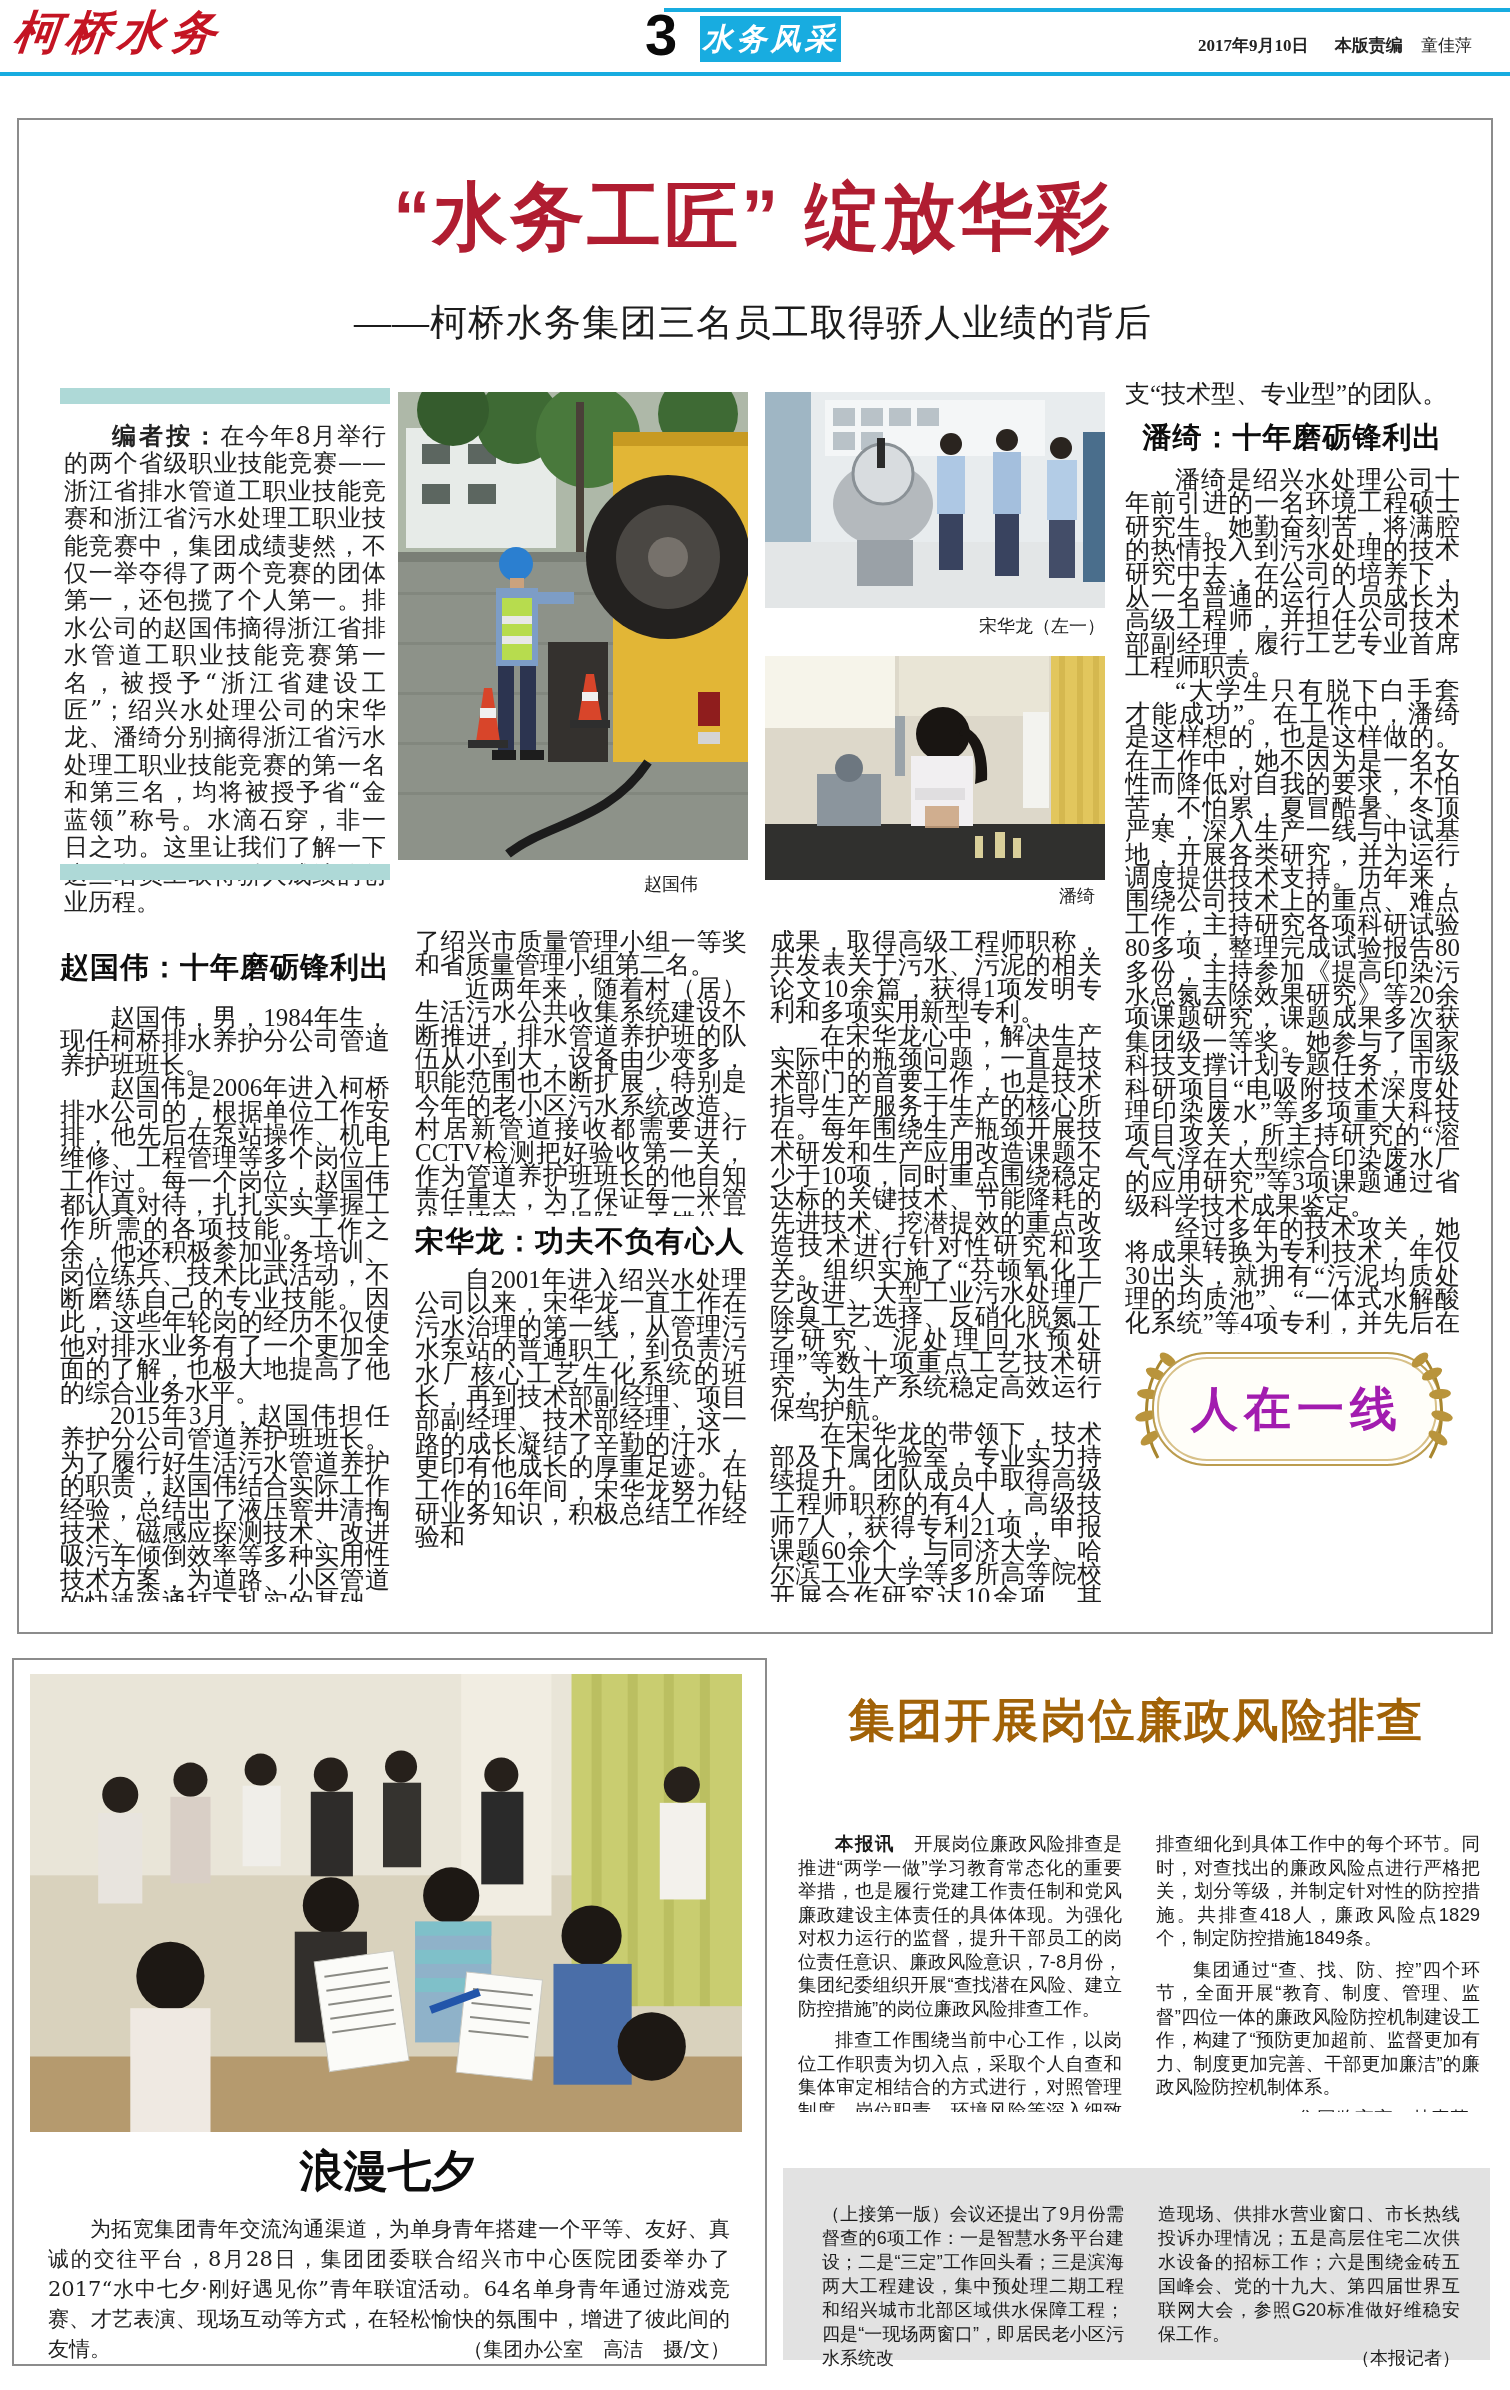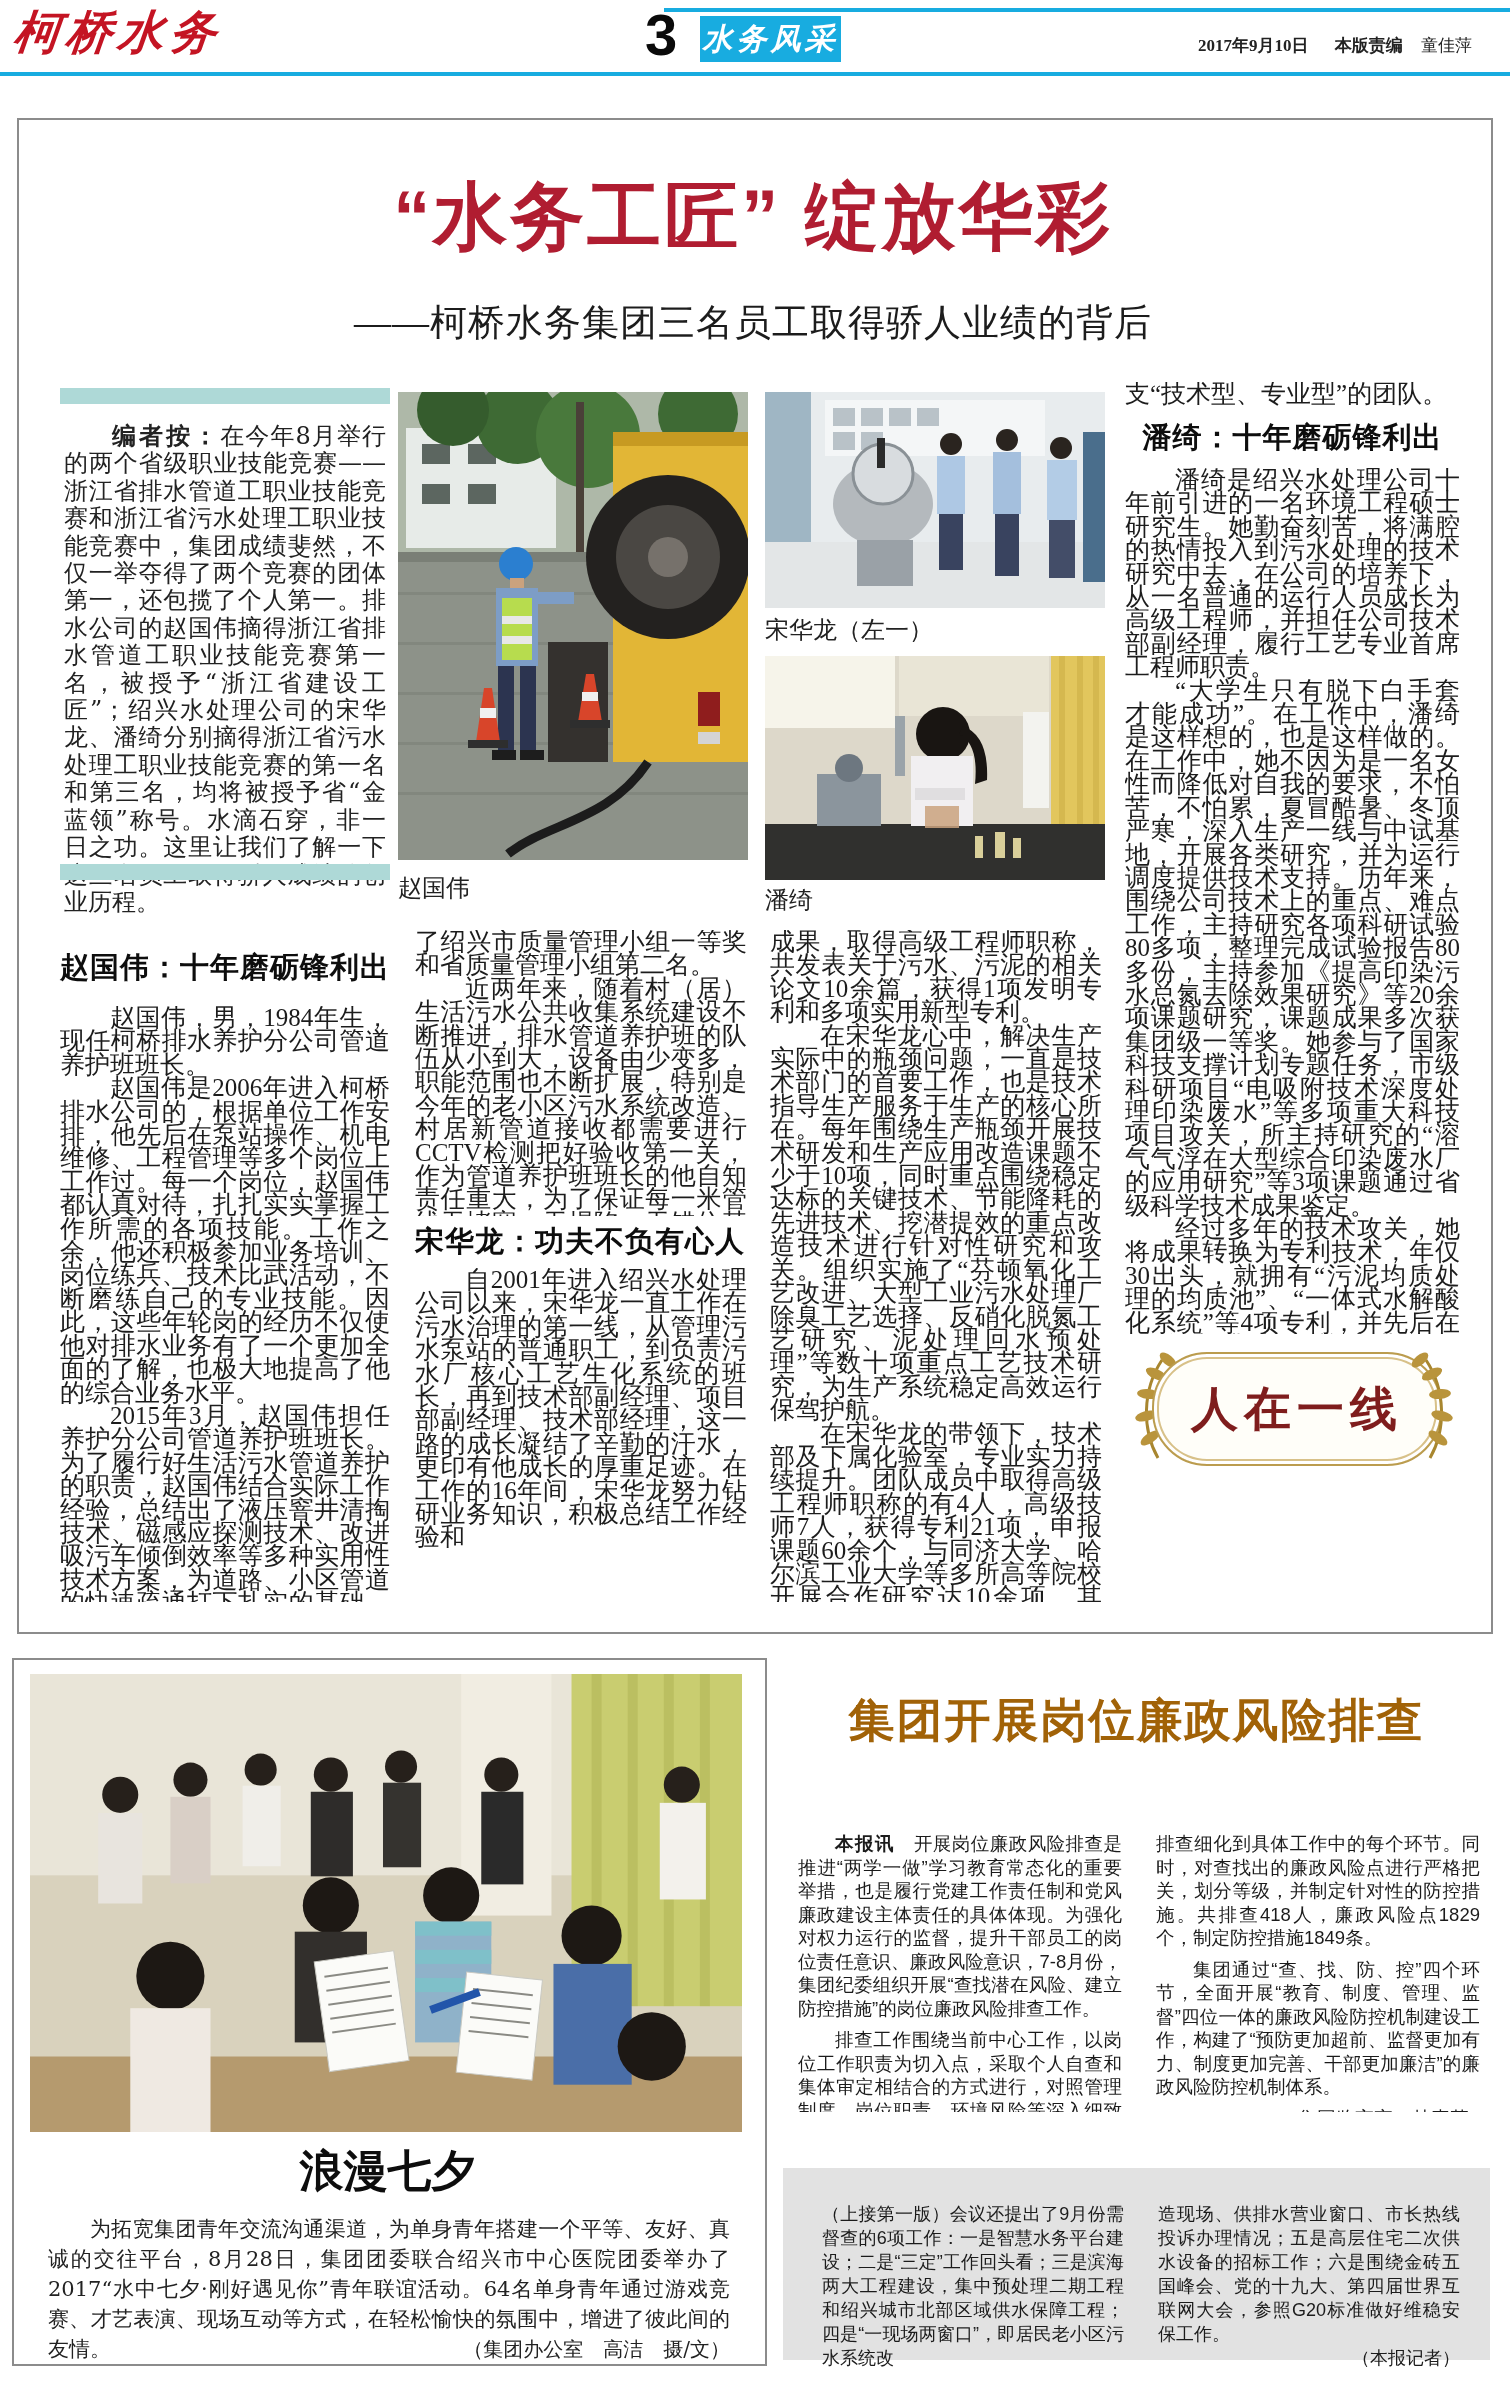--- a/index.html
+++ b/index.html
@@ -55,30 +55,30 @@
   .c2b{left:415px;top:1268px;width:332px;height:334px;}
   .c3{left:770px;top:930px;width:332px;height:672px;}
   .c4lead{left:1125px;top:382px;width:335px;height:26px;}
   .c4{left:1125px;top:468px;width:335px;height:866px;}
 
   .photo{overflow:hidden;background:#bbb;}
   .photo svg{display:block;width:100%;height:100%;}
   .p1{left:398px;top:392px;width:350px;height:468px;}
   .p2{left:765px;top:392px;width:340px;height:216px;}
   .p3{left:765px;top:656px;width:340px;height:224px;}
-  .cap{font-family:"DejaVu Serif",serif;font-size:24px;color:#222;text-align:left;}
+  .cap{font-family:"DejaVu Serif",serif;font-size:18px;color:#222;text-align:right;}
   .cap1{left:398px;top:872px;width:300px;}
   .cap2{left:765px;top:614px;width:340px;}
   .cap3{left:765px;top:884px;width:330px;}
 
   
   .badge{left:1152px;top:1352px;width:286px;height:110px;border:2px solid #bb9c4e;
          border-radius:55px;background:#fffef9;box-shadow:inset 0 0 0 3px #fff, inset 0 0 0 5px #d8c189;
          display:flex;align-items:center;justify-content:center;}
-  .badge span{color:#7f1d1d;font-size:47px;font-weight:900;letter-spacing:6px;
+  .badge span{color:#a21caf;font-size:47px;font-weight:900;letter-spacing:6px;
               font-family:"DejaVu Serif",serif;white-space:nowrap;}
   .sprig{position:absolute;width:60px;height:120px;}
   .sprig.l{left:1128px;top:1346px;}
   .sprig.r{left:1400px;top:1346px;transform:scaleX(-1);}
 
   
   .qixibox{left:12px;top:1658px;width:751px;height:704px;border:2px solid #8c8c8c;background:#fff;}
   .p4{left:30px;top:1674px;width:712px;height:458px;}
   .h-qixi{left:12px;top:2142px;width:751px;text-align:center;
           font-family:"Liberation Sans",sans-serif;font-weight:900;font-size:44px;color:#0d0d0d;}

